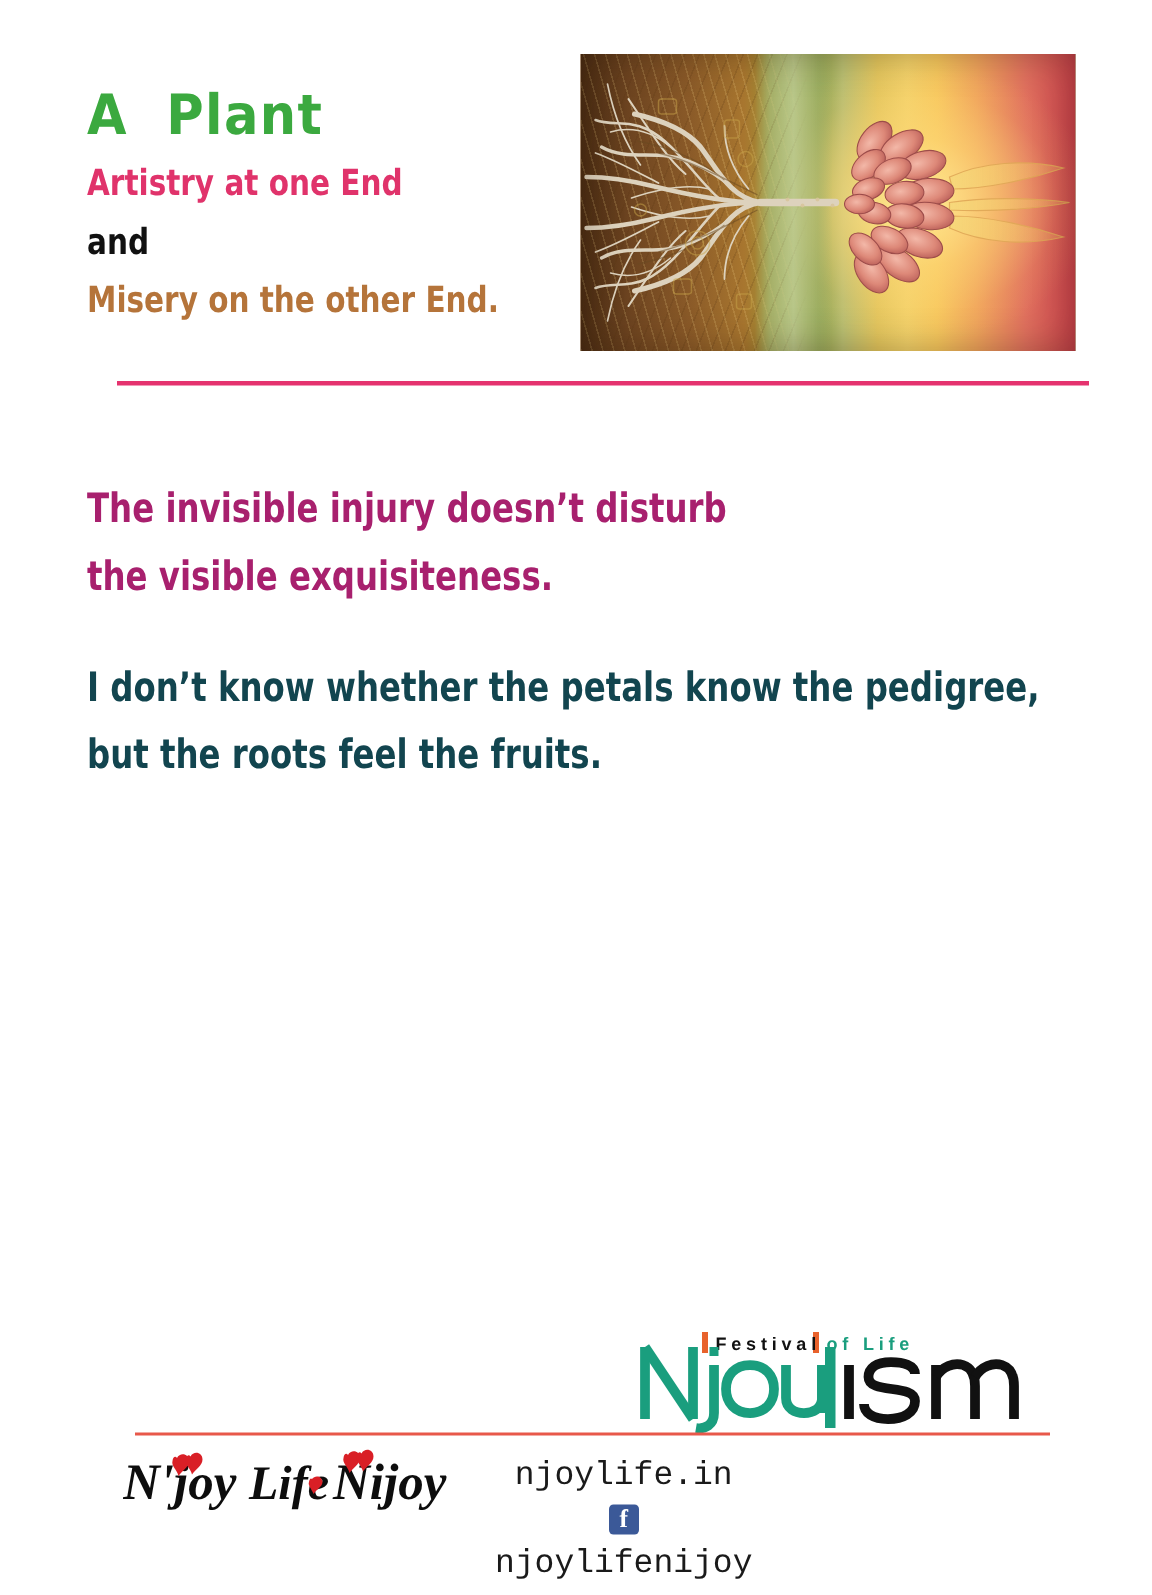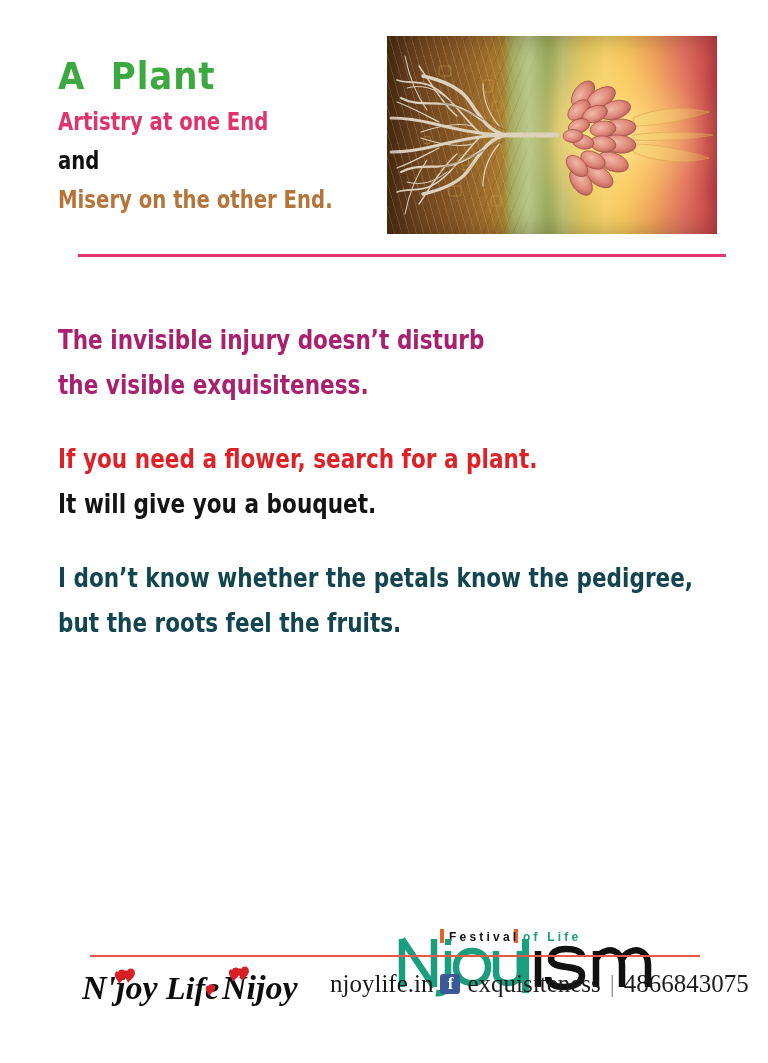--- a/index.html
+++ b/index.html
@@ -147,25 +147,24 @@
   }
   .c-magenta { color: #A8206E; }
   .c-orange  { color: #E8622C; }
   .c-red     { color: #DE2027; }
   .c-black   { color: #141414; }
   .c-teal    { color: #12454F; }
 
   
   .logo-njoyism {
     position: absolute;
-    left: 396px;
+    left: 424px;
     top: 884px;
     width: 270px;
     height: 72px;
-    margin-top: 41px;
   }
   .logo-njoyism svg { width: 100%; height: 100%; display: block; }
 
   
   .footer-script {
     position: absolute;
     left: 82px;
     top: 966px;
     width: 235px;
     height: 44px;
@@ -173,24 +172,25 @@
   .footer-script svg { width: 100%; height: 100%; display: block; }
 
   .footer-contact {
     position: absolute;
     left: 330px;
     top: 971px;
     height: 26px;
     display: flex;
     align-items: center;
     gap: 7px;
-    font-family: Liberation Serif, serif;
-    font-size: 25px;
+    font-family: Liberation Mono, monospace;
+    font-size: 22px;
     color: #1a1a1a;
     white-space: nowrap;
+    flex-direction: column;
   }
   .fb-icon {
     width: 20px;
     height: 20px;
     border-radius: 3px;
     background: #3B5998;
     position: relative;
     flex: 0 0 auto;
   }
   .fb-icon::after {
@@ -323,24 +323,20 @@
   <div class="divider-top"></div>
 
   <div class="poem">
 
     <div class="stanza">
       <div class="pline c-magenta">The invisible injury doesn’t disturb</div>
       <div class="pline c-magenta">the visible exquisiteness.</div>
     </div>
 
 
-    <div class="stanza">
-      <div class="pline c-red">If you need a flower, search for a plant.</div>
-      <div class="pline c-black">It will give you a bouquet.</div>
-    </div>
 
     <div class="stanza">
       <div class="pline c-teal">I don’t know whether the petals know the pedigree,</div>
       <div class="pline c-teal">but the roots feel the fruits.</div>
     </div>
 
   </div>
 
   <div class="logo-njoyism">
     <svg viewBox="0 0 270 72">
@@ -395,18 +391,18 @@
         <path d="M126 20 C128 17 133 18 133 22 C133 25 129 27 127 30 C126 27 123 24 124 22 C124.3 20 125.2 19 126 20 Z"></path>
         <path d="M150 4 C152 0 158 1 158 6 C158 10 153 13 151 16 C150 12 146 9 147 6 C147.4 3 149 2.5 150 4 Z"></path>
         <path d="M159 3 C161 -1 167 0 167 5 C167 9 162 12 160 15 C159 11 155 8 156 5 C156.4 2 158 1.5 159 3 Z"></path>
       </g>
     </svg>
   </div>
 
   <div class="footer-contact">
     <span>njoylife.in</span>
     <span class="fb-icon"></span>
-    <span>exquisiteness</span>
+    <span>njoylifenijoy</span>
     <span class="sep">|</span>
     <span>4866843075</span>
   </div>
 
 </div>
 
 </body></html>

